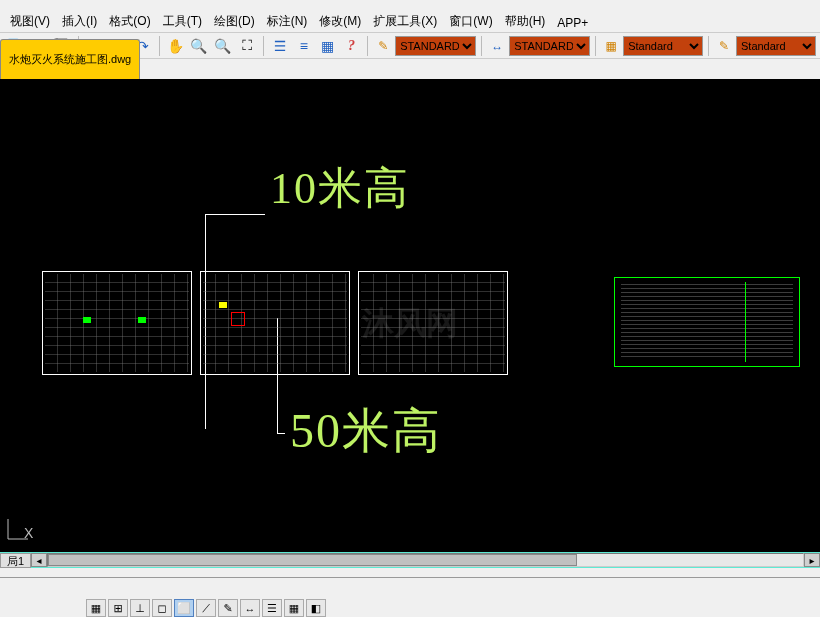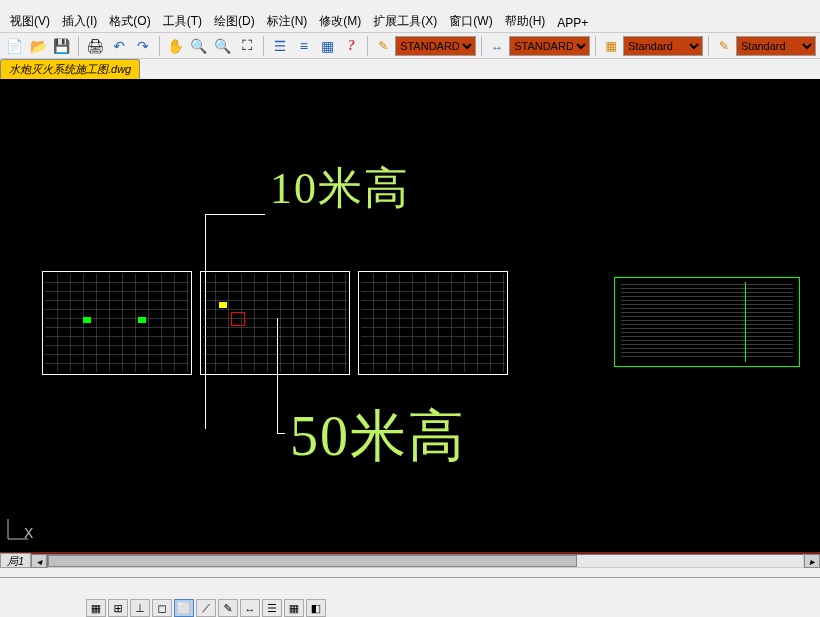--- a/index.html
+++ b/index.html
@@ -71,45 +71,43 @@
 .file-tab-bar {
   background: #f0f0f0;
   height: 20px;
   display: flex;
   align-items: flex-end;
 }
 .file-tab {
   background: #ffcc00;
   border: 1px solid #888;
   border-bottom: none;
-  padding: 2px 8px;
+  padding: 12px 8px;
   font-size: 11px;
   border-radius: 3px 3px 0 0;
   cursor: pointer;
-  font-style: italic;
 }
 
 .canvas-area {
   position: relative;
   background: #000;
   width: 820px;
   height: 489px;
   overflow: hidden;
 }
 
 .hscroll {
   position: absolute;
   bottom: 0;
   left: 0;
   right: 0;
   height: 16px;
-  background: #7f1d1d;
-  display: flex;
-  align-items: flex-end;
-  font-style: italic;
+  background: #5eead4;
+  display: flex;
+  align-items: center;
 }
 .layout-tab {
   background: #e0e0e0;
   border: 1px solid #999;
   padding: 0 6px;
   font-size: 11px;
   height: 15px;
   line-height: 14px;
   cursor: pointer;
 }
@@ -276,41 +274,42 @@
 </div>
 
 <div class="canvas-area">
 
   <div class="leader-line" style="left:205px; top:135px; width:1px; height:215px;"></div>
   <div class="leader-line" style="left:205px; top:135px; width:60px; height:1px;"></div>
   <div class="leader-line" style="left:277px; top:239px; width:1px; height:115px;"></div>
   <div class="leader-line" style="left:277px; top:354px; width:8px; height:1px;"></div>
 
   <div class="cad-text" style="left:270px; top:80px; font-size:44px;">10米高</div>
-  <div class="cad-text" style="left:290px; top:320px; font-size:56px;">50米高</div>
+  <div class="cad-text" style="left:290px; top:320px; font-size:48px;">50米高</div>
 
   <div class="drawing-frame" style="left:42px; top:192px; width:150px; height:104px;">
     <div class="grid-lines"></div>
     <div style="position:absolute;left:40px;top:45px;width:8px;height:6px;background:#00ff00"></div>
     <div style="position:absolute;left:95px;top:45px;width:8px;height:6px;background:#00ff00"></div>
   </div>
   <div class="drawing-frame" style="left:200px; top:192px; width:150px; height:104px;">
     <div class="grid-lines"></div>
     <div style="position:absolute;left:30px;top:40px;width:14px;height:14px;border:1px solid #ff0000"></div>
     <div style="position:absolute;left:18px;top:30px;width:8px;height:6px;background:#ffff00"></div>
   </div>
   <div class="drawing-frame" style="left:358px; top:192px; width:150px; height:104px;">
     <div class="grid-lines"></div>
   </div>
 
   <div class="drawing-frame green" style="left:614px; top:198px; width:186px; height:90px;">
     <div class="mini-content"></div>
     <div style="position:absolute;right:4px;top:4px;bottom:4px;width:50px;border-left:1px solid #00ff00"></div>
   </div>
 
+  <div class="watermark">沐风网</div>
 
   <div class="ucs-icon">
     <svg width="24" height="24" viewBox="0 0 24 24">
         <path d="M2 22 L2 2 M2 22 L22 22" stroke="#bbb" stroke-width="1" fill="none"></path>
       </svg>
     <span style="position:absolute;left:18px;top:8px">X</span>
   </div>
 
   <div class="hscroll">
     <div class="layout-tab">局1</div>

